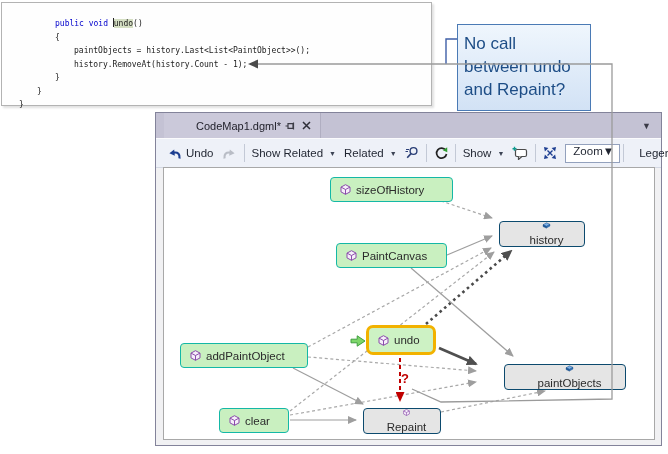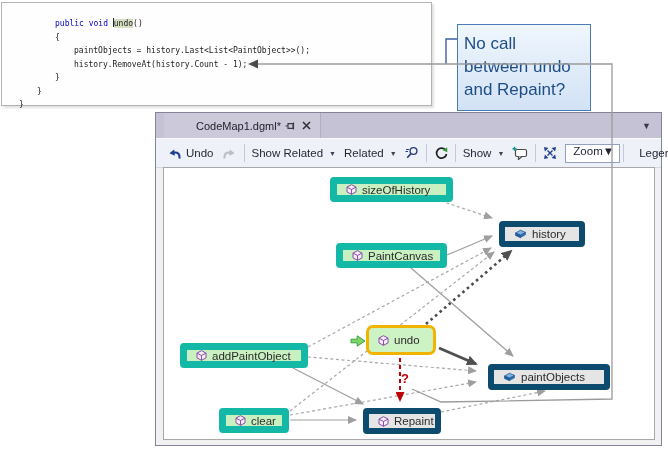--- a/index.html
+++ b/index.html
@@ -41,22 +41,22 @@
     border:1px solid #93a1bd;height:19px;width:58px;padding:0 5px 0 7px;margin-left:4px;box-sizing:border-box;}
   .legend-btn{margin-left:5px;padding:2px 7px;}
   .canvas{position:absolute;left:7px;right:6px;top:54px;bottom:5px;background:#fff;border:1px solid #a8a8a8;}
 
   
   #graph-svg{position:absolute;left:0;top:0;z-index:3;pointer-events:none;}
   #graph-svg line{pointer-events:auto;}
   #node-layer{position:absolute;left:0;top:0;width:668px;height:454px;z-index:4;pointer-events:none;}
   .gnode{position:absolute;box-sizing:border-box;display:flex;align-items:center;gap:5px;
     padding-left:9px;border-radius:4px;font-size:11.5px;color:#2b2b2b;pointer-events:auto;}
-  .gnode-green{background:#c9f0c0;border:7px solid #14b8a6;}
-  .gnode-gray{background:#e5e5e5;border:6px solid #0c4a6e;}
+  .gnode-green{background:#c9f0c0;border:1px solid #14b8a6;}
+  .gnode-gray{background:#e5e5e5;border:1px solid #0c4a6e;flex-direction:column;}
   .gnode-selected{border:3px solid #f2b200;border-radius:7px;background:#cdf2c4;}
   .edge-dashed{stroke:#a8a8a8;stroke-width:1.2;stroke-dasharray:3 2.6;}
   .edge-solid{stroke:#9e9e9e;stroke-width:1.2;}
   .edge-thick-solid{stroke:#4f4f4f;stroke-width:2.6;}
   .edge-thick-dotted{stroke:#4a4a4a;stroke-width:2.6;stroke-dasharray:2.6 3.4;}
   .edge-red-dashed{stroke:#c00000;stroke-width:2;stroke-dasharray:4 3;}
   .qmark{position:absolute;left:401px;top:371px;z-index:5;color:#c00000;font-weight:bold;font-size:13px;}
   .pointer-arrow{position:absolute;left:350px;top:334px;z-index:5;}
 
   
@@ -226,21 +226,21 @@
         </svg>
         <span>undo</span>
       </div>
       <div class="gnode gnode-green" style="left: 180px; top: 343px; width: 128px; height: 25px;">
         <svg class="node-icon" width="11" height="11" viewBox="0 0 11 11">
           <path d="M5.5 .7 10 3.1v4.8L5.5 10.3 1 7.9V3.1Z" fill="#f6effa" stroke="#8a4bab"></path>
           <path d="M1 3.1 5.5 5.5 10 3.1M5.5 5.5v4.8" fill="none" stroke="#8a4bab"></path>
         </svg>
         <span>addPaintObject</span>
       </div>
-      <div class="gnode gnode-gray" style="left: 488px; top: 364px; width: 122px; height: 26px;">
+      <div class="gnode gnode-gray" style="left: 504px; top: 364px; width: 122px; height: 26px;">
         <svg class="node-icon" width="13" height="10" viewBox="0 0 13 10">
           <path d="M1.5 4 6.5 1.2 11.5 3.4 6.5 6.2Z" fill="#7db2e8" stroke="#17487f" stroke-width=".7"></path>
           <path d="M1.5 4l5 2.2v2.6l-5-2.2Z" fill="#1d5c9e" stroke="#17487f" stroke-width=".5"></path>
           <path d="M6.5 6.2l5-2.8v2.4l-5 2.8Z" fill="#2f74bd" stroke="#17487f" stroke-width=".5"></path>
         </svg>
         <span>paintObjects</span>
       </div>
       <div class="gnode gnode-green" style="left: 219px; top: 408px; width: 70px; height: 25px;">
         <svg class="node-icon" width="11" height="11" viewBox="0 0 11 11">
           <path d="M5.5 .7 10 3.1v4.8L5.5 10.3 1 7.9V3.1Z" fill="#f6effa" stroke="#8a4bab"></path>

